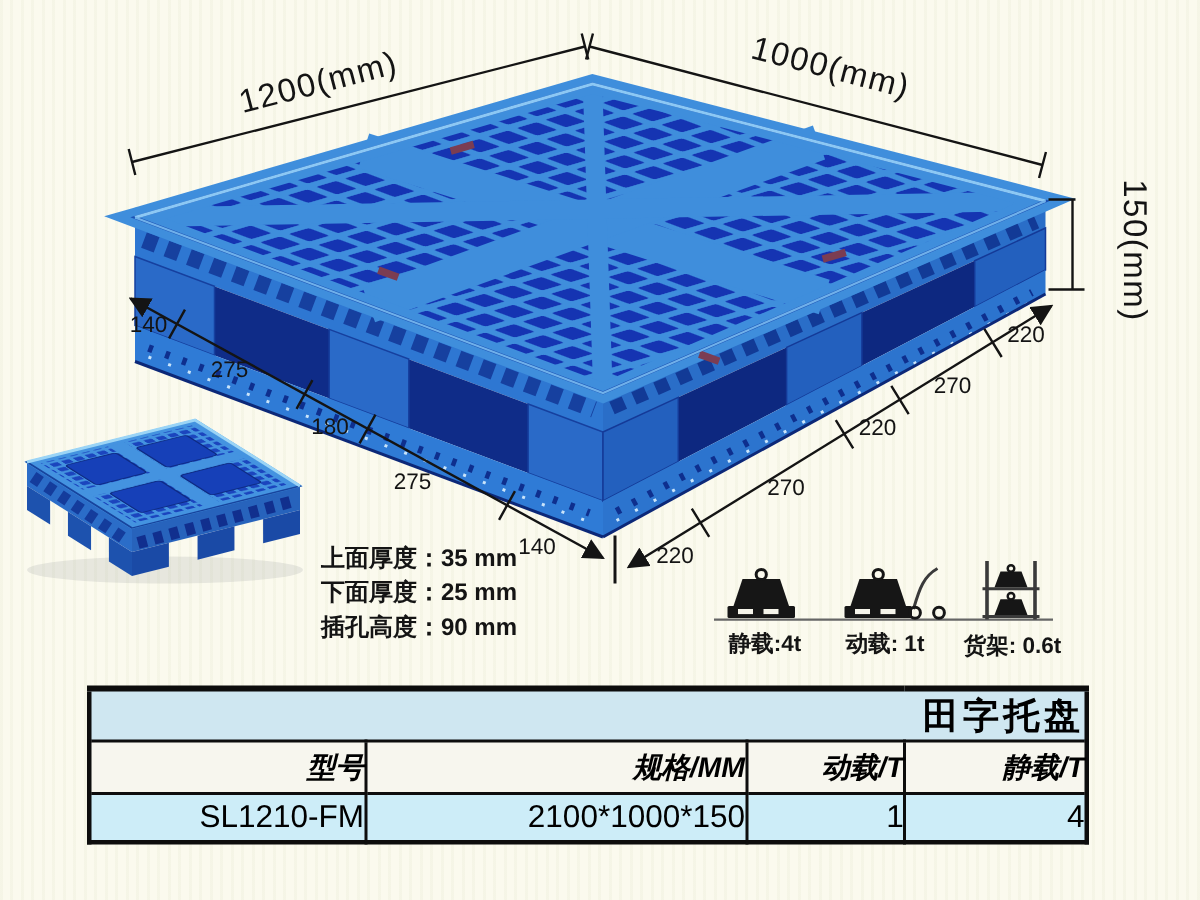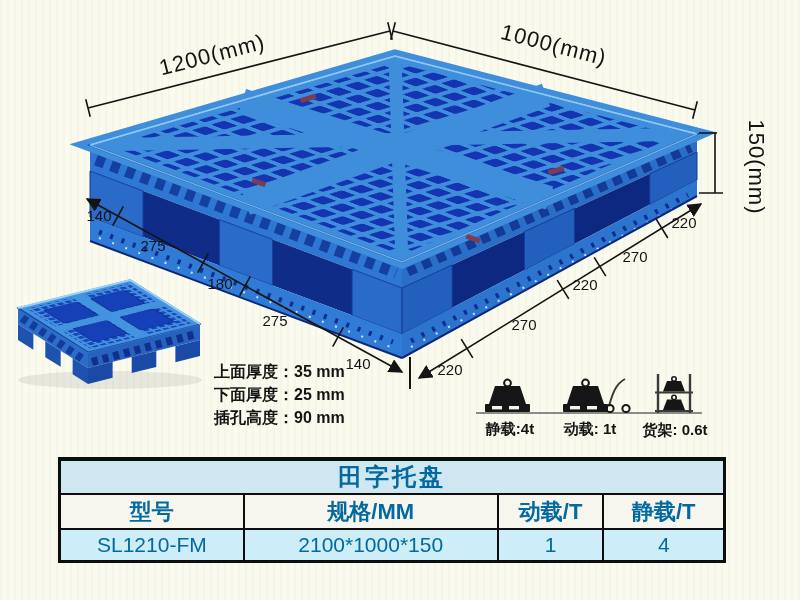--- a/index.html
+++ b/index.html
@@ -15,25 +15,25 @@
   .dim-num{font-size:15px;}
   .cjk-note{font-size:16px;font-weight:700;}
   .load-label{font-size:15px;font-weight:700;}
   
   .spec-table{
     position:absolute;left:58px;top:457px;width:668px;
     border-collapse:collapse;table-layout:fixed;
     border:3px solid #0d0d0d;border-top-width:4px;border-bottom-width:3px;
   }
   .spec-table td{
-    border:2px solid #0d0d0d;text-align:center;vertical-align:middle;
-    font-family:"Liberation Sans",sans-serif;color:#0369a1;padding:0;
+    border:2px solid #0d0d0d;text-align:right;vertical-align:middle;
+    font-family:"Liberation Sans",sans-serif;color:#000000;padding:0;
   }
   .t-title td{height:32px;background:#cfe7f1;font-size:24px;font-weight:700;letter-spacing:3px;}
-  .t-head td{height:33px;background:#f7f6ee;font-size:22px;font-weight:700;}
+  .t-head td{height:33px;background:#f7f6ee;font-size:19px;font-weight:700;font-style:italic;}
   .t-data td{height:30px;background:#cdedf8;font-size:21px;margin-top:16px;}
 </style>
 </head>
 <body>
 
 <div class="page">
 
   <svg width="800" height="600" viewBox="0 0 800 600">
     <defs>
       <pattern id="meshBig" patternUnits="userSpaceOnUse" width="1" height="1" patternTransform="matrix(19.1,-5.6,19.5,7.3,90,145)">

